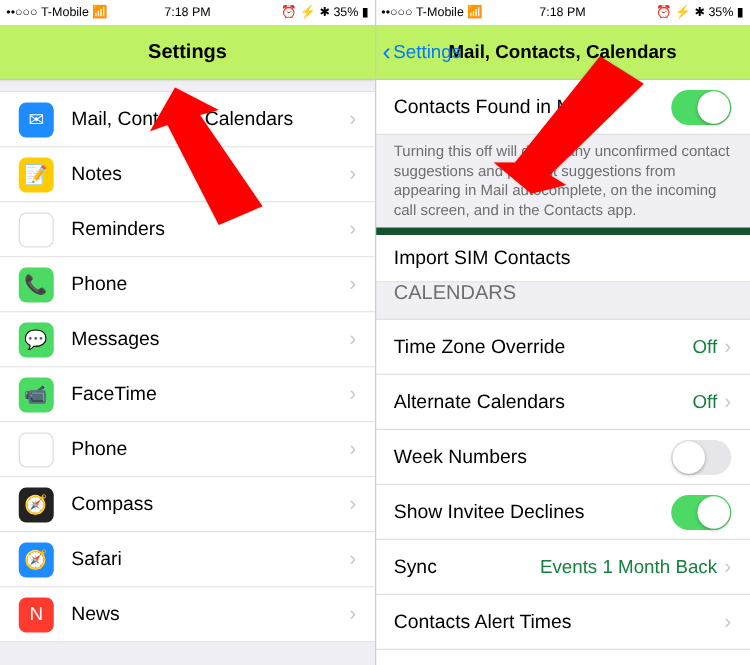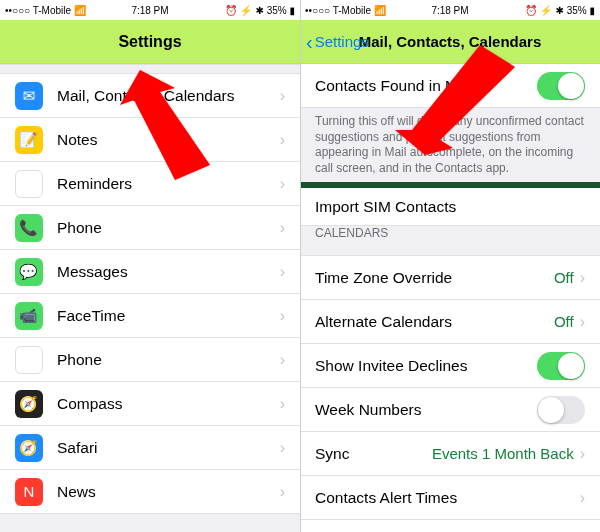--- a/index.html
+++ b/index.html
@@ -12,21 +12,21 @@
 .navbar .title{font-size:16px;font-weight:600}
 .navbar .back{position:absolute;left:6px;color:#007aff;font-size:15px;display:flex;align-items:center}
 .navbar .back .chev{font-size:20px;margin-right:2px;line-height:1}
 .list{background:#fff}
 .row{height:44px;display:flex;align-items:center;padding:0 15px;border-bottom:1px solid #e0e0e0;background:#fff;position:relative}
 .row .icon{width:28px;height:28px;border-radius:6px;margin-right:14px;display:flex;align-items:center;justify-content:center;font-size:15px;color:#fff;flex-shrink:0}
 .row .lbl{flex:1;font-size:15.5px;color:#000}
 .row .val{color:#15803d;font-size:15px;margin-right:6px}
 .row .chev{color:#c7c7cc;font-size:16px}
 .gap{height:30px;background:#efeff4;border-bottom:1px solid #e0e0e0}
-.hdr{height:30px;background:#efeff4;color:#6d6d72;font-size:12px;padding:0 15px 2px;border-bottom:1px solid #e0e0e0}
+.hdr{height:30px;background:#efeff4;color:#6d6d72;font-size:16px;padding:0 15px 2px;border-bottom:1px solid #e0e0e0}
 .ftr{background:#efeff4;color:#6d6d72;font-size:12px;padding:6px 15px;line-height:1.3}
 .tog{width:48px;height:28px;border-radius:14px;position:relative;flex-shrink:0}
 .tog.on{background:#4cd964}
 .tog.off{background:#e5e5ea}
 .tog .knob{width:26px;height:26px;border-radius:13px;background:#fff;position:absolute;top:1px;box-shadow:0 1px 3px rgba(0,0,0,.3)}
 .tog.on .knob{right:1px}
 .tog.off .knob{left:1px}
 .actionrow{color:#007aff}
 .arrow{position:absolute;z-index:50}
 .arrow svg{filter:drop-shadow(0 0 1px rgba(0,0,0,.2))}
@@ -141,28 +141,28 @@
           <span class="lbl">Time Zone Override</span>
           <span class="val">Off</span>
           <span class="chev">›</span>
         </div>
         <div class="row">
           <span class="lbl">Alternate Calendars</span>
           <span class="val">Off</span>
           <span class="chev">›</span>
         </div>
         <div class="row">
-          <span class="lbl">Show Invitee Declines</span>
-          <span class="tog on">
+          <span class="lbl">Week Numbers</span>
+          <span class="tog off">
             <span class="knob"></span>
           </span>
         </div>
         <div class="row">
-          <span class="lbl">Week Numbers</span>
-          <span class="tog off">
+          <span class="lbl">Show Invitee Declines</span>
+          <span class="tog on">
             <span class="knob"></span>
           </span>
         </div>
         <div class="row">
           <span class="lbl">Sync</span>
           <span class="val">Events 1 Month Back</span>
           <span class="chev">›</span>
         </div>
         <div class="row">
           <span class="lbl">Contacts Alert Times</span>

